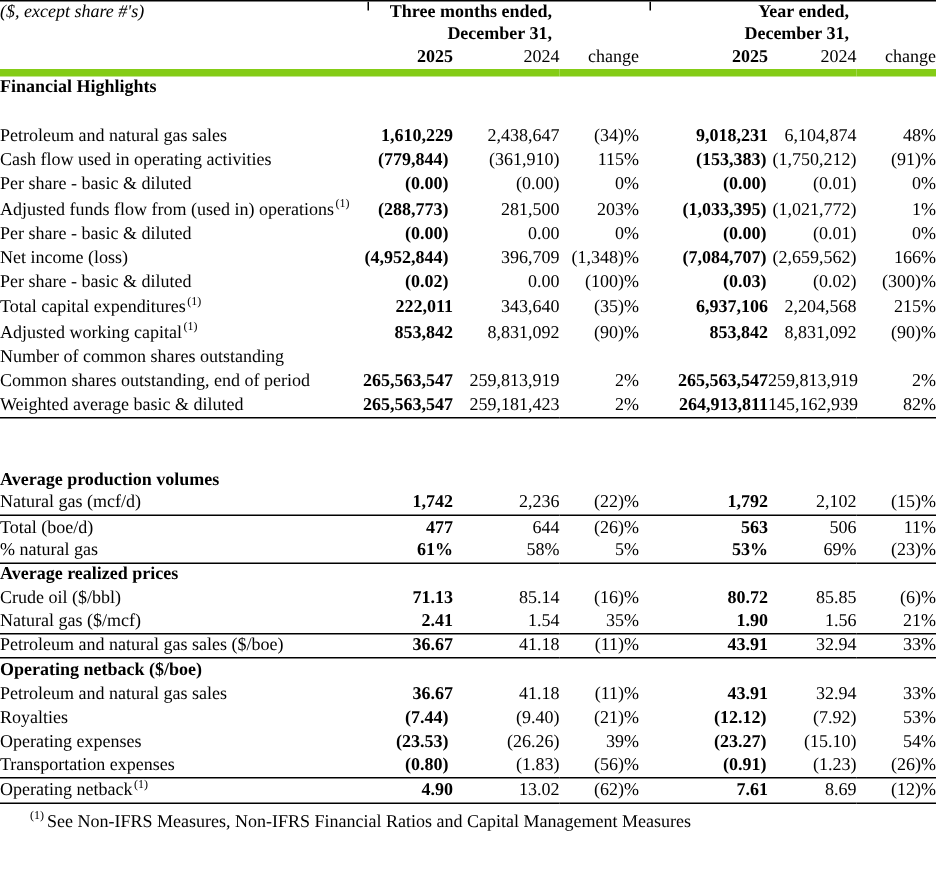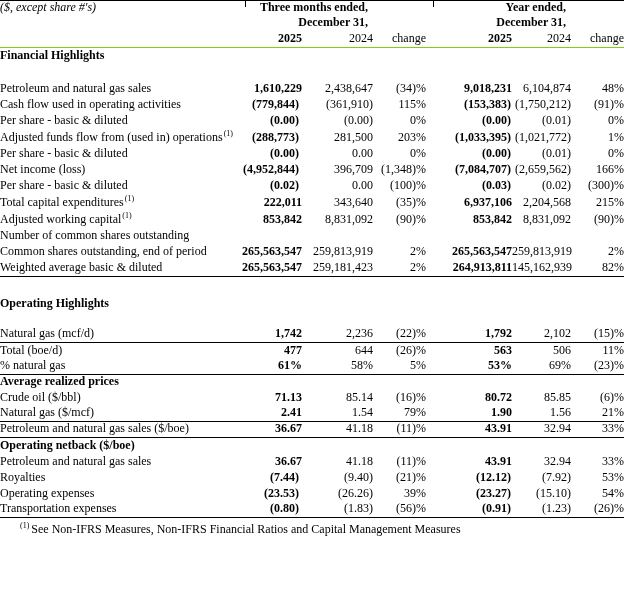--- a/index.html
+++ b/index.html
@@ -36,21 +36,21 @@
   td.c3 { padding-right:3px; }
   td.c4 { padding-right:6px; font-weight:bold; }
   td.c5 { padding-right:5px; }
   td.c6 { padding-right:3px; }
   td.c1.neg { padding-right:3px; }
   td.c2.neg { padding-right:0; }
   td.c4.neg { padding-right:1px; }
   td.c5.neg { padding-right:0; }
   tr.rule td { border-bottom:1px solid #000; }
   tr.section td.label { font-weight:bold; }
-  tr.colhead td { border-bottom:1px solid #84cc16; }
+  tr.colhead td { border-bottom:5px solid #84cc16; }
   td.grp { text-align:right; font-weight:bold; }
   td.grp.g1 { padding-right:5px; }
   td.grp.g2 { padding-right:5px; }
   td.note { font-style:italic; }
   sup { font-size:8px; line-height:0; margin-left:1px; }
   .footnote { margin-top:4px; padding-left:19px; font-size:12px; line-height:14px; }
   .footnote sup { margin-right:2px; }
 </style>
 </head>
 <body>
@@ -223,31 +223,31 @@
   </tr>
         <tr class="r20">
     <td class="label"><span class="lbl"></span><sup></sup></td>
     <td class="num c1"></td>
     <td class="num c2"></td>
     <td class="num c3"></td>
     <td class="num c4"></td>
     <td class="num c5"></td>
     <td class="num c6"></td>
   </tr>
-        <tr class="section">
-    <td class="label"><span class="lbl">Operating Highlights</span><sup></sup></td>
-    <td class="num c1"></td>
-    <td class="num c2"></td>
-    <td class="num c3"></td>
-    <td class="num c4"></td>
-    <td class="num c5"></td>
-    <td class="num c6"></td>
-  </tr>
         <tr class="r15">
     <td class="label"><span class="lbl"></span><sup></sup></td>
+    <td class="num c1"></td>
+    <td class="num c2"></td>
+    <td class="num c3"></td>
+    <td class="num c4"></td>
+    <td class="num c5"></td>
+    <td class="num c6"></td>
+  </tr>
+        <tr class="section r15">
+    <td class="label"><span class="lbl">Average production volumes</span><sup></sup></td>
     <td class="num c1"></td>
     <td class="num c2"></td>
     <td class="num c3"></td>
     <td class="num c4"></td>
     <td class="num c5"></td>
     <td class="num c6"></td>
   </tr>
         <tr class="rule r15">
     <td class="label"><span class="lbl">Natural gas (mcf/d)</span><sup></sup></td>
     <td class="num c1">1,742</td>
@@ -290,21 +290,21 @@
     <td class="num c2">85.14</td>
     <td class="num c3">(16)%</td>
     <td class="num c4">80.72</td>
     <td class="num c5">85.85</td>
     <td class="num c6">(6)%</td>
   </tr>
         <tr class="rule r15">
     <td class="label"><span class="lbl">Natural gas ($/mcf)</span><sup></sup></td>
     <td class="num c1">2.41</td>
     <td class="num c2">1.54</td>
-    <td class="num c3">79%</td>
+    <td class="num c3">35%</td>
     <td class="num c4">1.90</td>
     <td class="num c5">1.56</td>
     <td class="num c6">21%</td>
   </tr>
         <tr class="rule">
     <td class="label"><span class="lbl">Petroleum and natural gas sales ($/boe)</span><sup></sup></td>
     <td class="num c1">36.67</td>
     <td class="num c2">41.18</td>
     <td class="num c3">(11)%</td>
     <td class="num c4">43.91</td>
@@ -349,17 +349,26 @@
   </tr>
         <tr class="rule">
     <td class="label"><span class="lbl">Transportation expenses</span><sup></sup></td>
     <td class="num c1 neg">(0.80)</td>
     <td class="num c2 neg">(1.83)</td>
     <td class="num c3">(56)%</td>
     <td class="num c4 neg">(0.91)</td>
     <td class="num c5 neg">(1.23)</td>
     <td class="num c6">(26)%</td>
   </tr>
+        <tr class="rule r17">
+    <td class="label"><span class="lbl">Operating netback</span><sup>(1)</sup></td>
+    <td class="num c1">4.90</td>
+    <td class="num c2">13.02</td>
+    <td class="num c3">(62)%</td>
+    <td class="num c4">7.61</td>
+    <td class="num c5">8.69</td>
+    <td class="num c6">(12)%</td>
+  </tr>
       </tbody>
   </table>
 
   <div class="footnote"><sup>(1)</sup><span>See Non-IFRS Measures, Non-IFRS Financial Ratios and Capital Management Measures</span></div>
 </div>
 
 </body></html>

